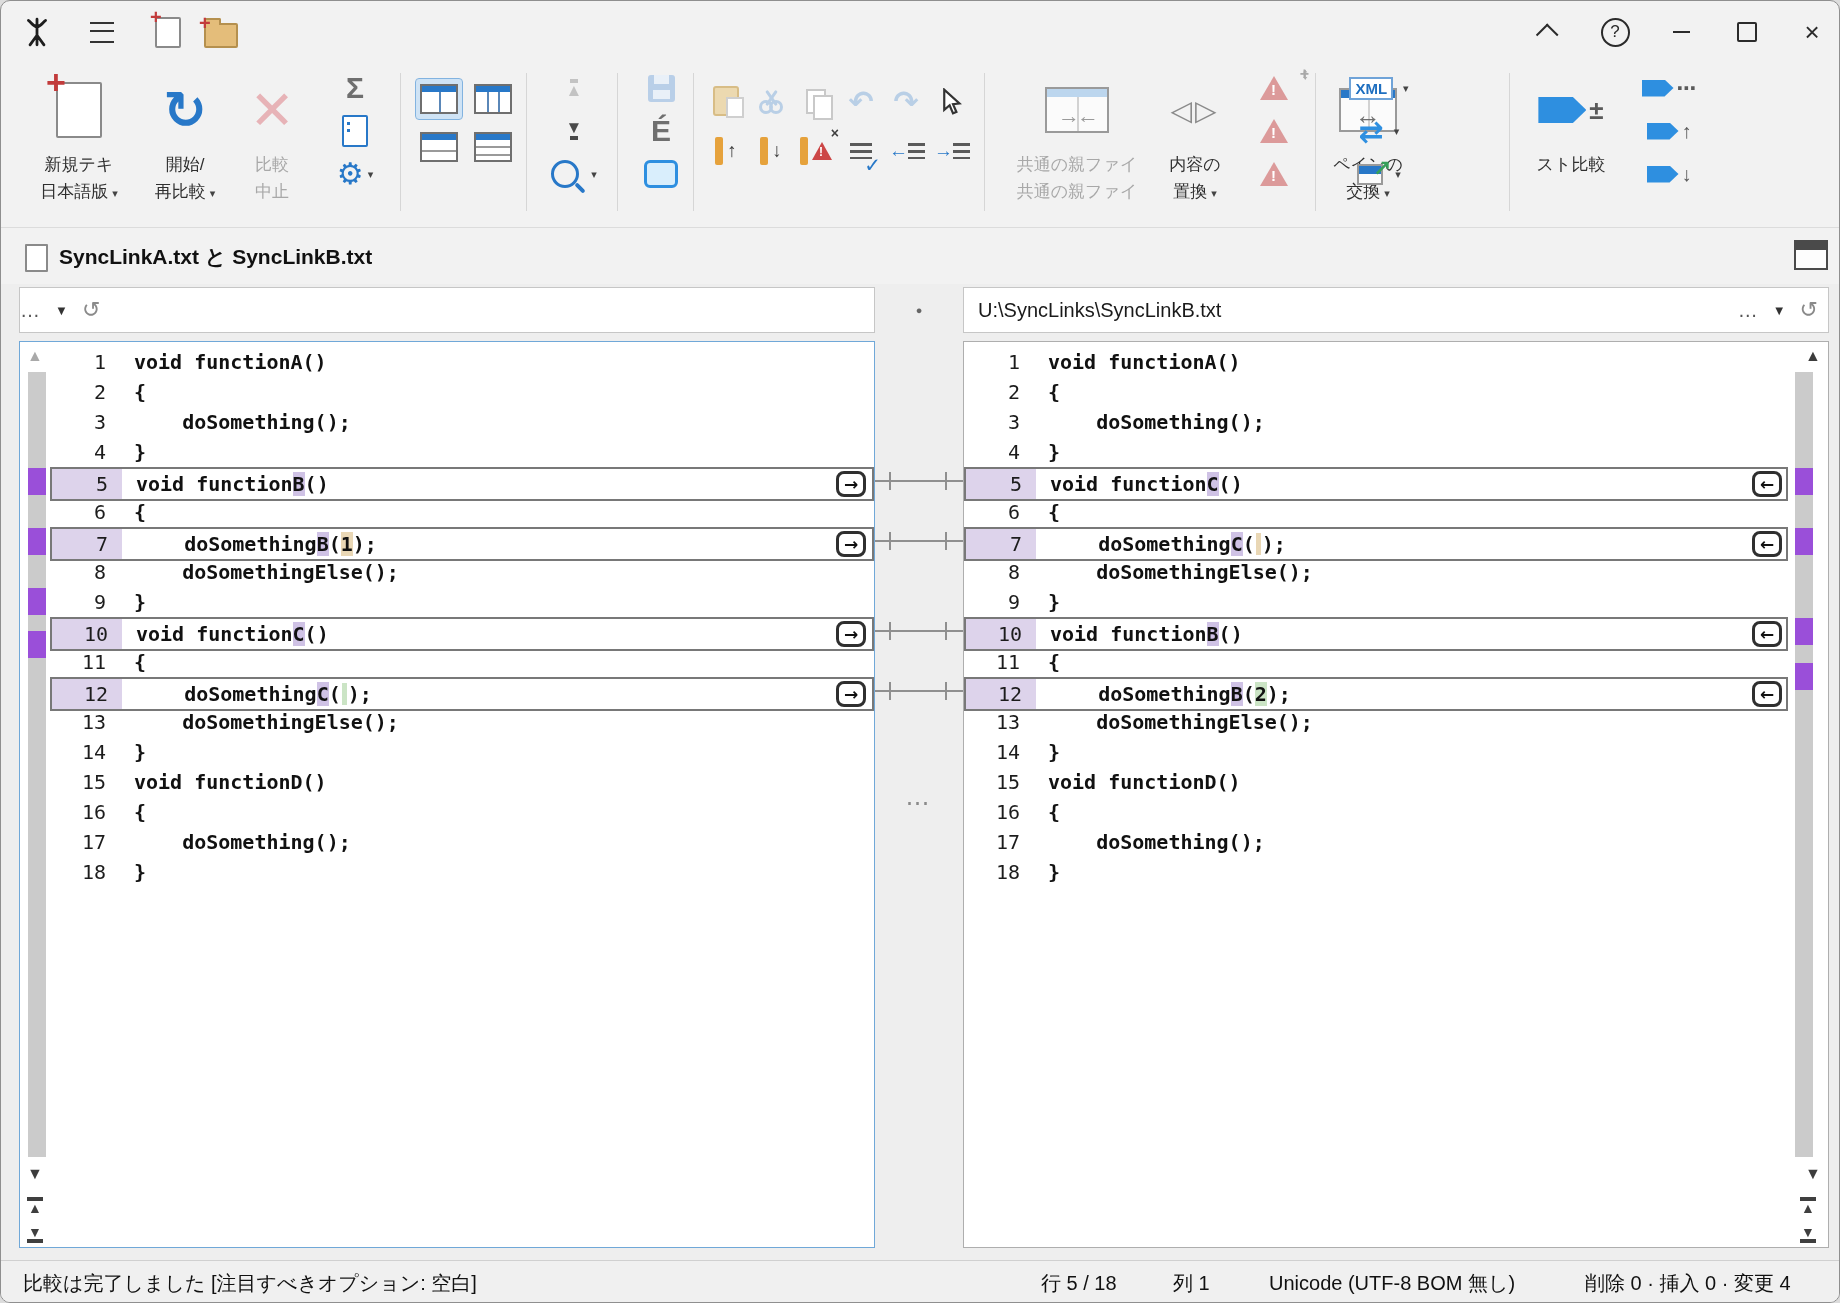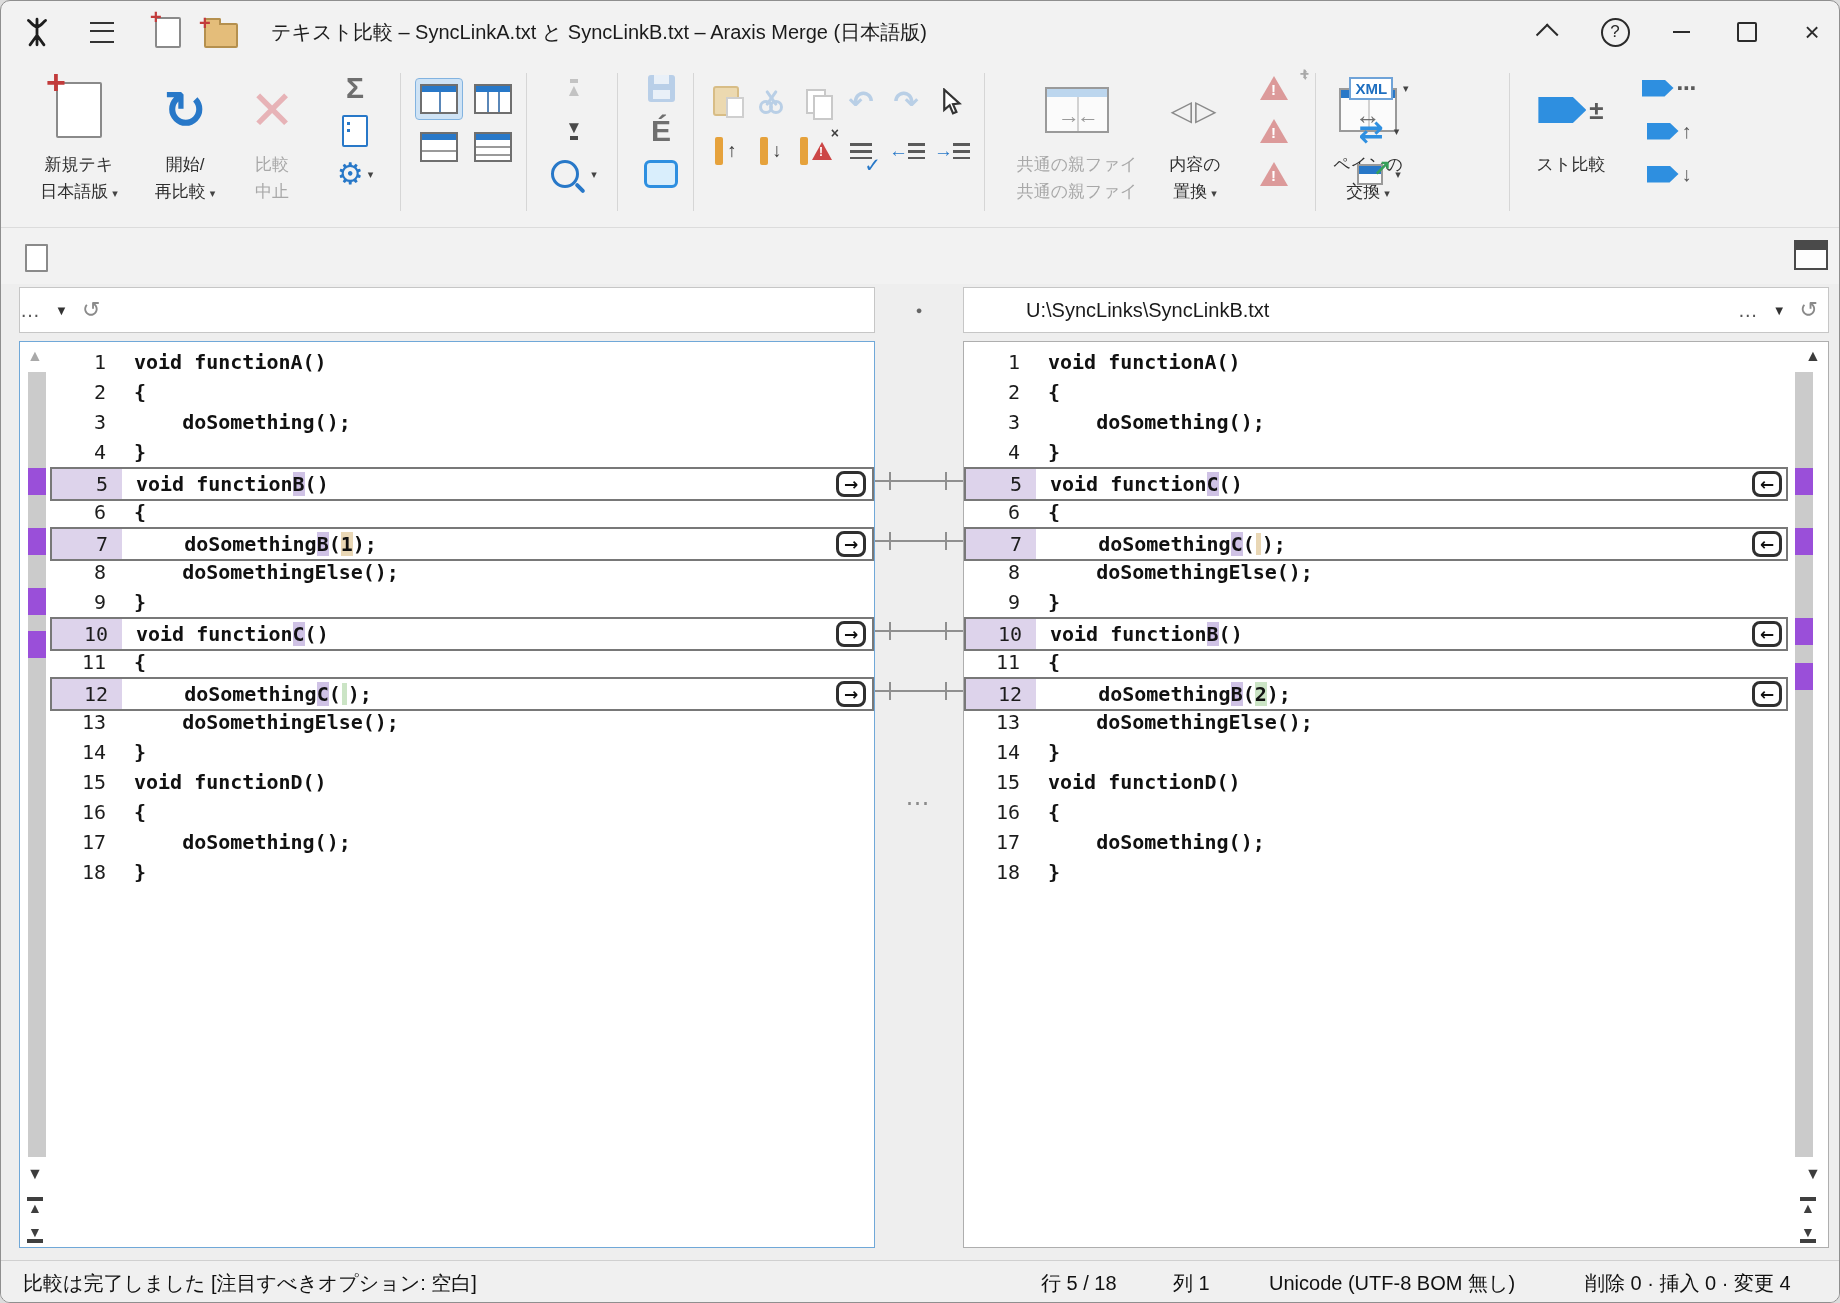--- a/index.html
+++ b/index.html
@@ -167,21 +167,20 @@
     <div class="tb-item" style="left:150px;width:34px;">
         <span class="mini-page">
           <span class="plus">+</span>
         </span>
       </div>
     <div class="tb-item" style="left:200px;width:40px;">
         <span class="mini-folder">
           <span class="plus">+</span>
         </span>
       </div>
-    <div class="win-title">テキスト比較 – SyncLinkA.txt と SyncLinkB.txt – Araxis Merge (日本語版)</div>
     <div class="tb-item winbtn" style="left:1521px;">
         <span class="chev"></span>
       </div>
     <div class="tb-item winbtn" style="left:1586px;">
         <span class="helpc">?</span>
       </div>
     <div class="tb-item winbtn" style="left:1652px;">
         <span class="minimize-bar"></span>
       </div>
     <div class="tb-item winbtn" style="left:1718px;">
@@ -436,32 +435,33 @@
         </span>
       <span class="stk">
           <span class="flag small"></span>
           <span class="flagmod">↓</span>
         </span>
     </div>
   </div>
 
   <div class="tabbar">
     <span class="tab-ico"></span>
+    <span class="tab-title">SyncLinkA.txt と SyncLinkB.txt</span>
     <span class="tab-panes-btn"></span>
   </div>
 
   <div class="content">
 
     <div class="pathbar" style="left:18px;width:856px;">
       <span class="pb-dots">…</span>
       <span class="pb-caret">▼</span>
       <span class="pb-hist">↺</span>
     </div>
     <div class="pane-sep-dot" style="font-size:11px;">●</div>
-    <div class="pathbar" style="left:962px;width:866px;padding-left:48px;">
+    <div class="pathbar" style="left:962px;width:866px;">
       <span class="ptxt">U:\SyncLinks\SyncLinkB.txt</span>
       <span class="pb-dots">…</span>
       <span class="pb-caret">▼</span>
       <span class="pb-hist">↺</span>
     </div>
 
     <div class="pane left">
       <div class="navcol">
         <span class="navtri" style="top:6px;color:#a9a9a9;">▲</span>
         <div class="maptrack"></div>

